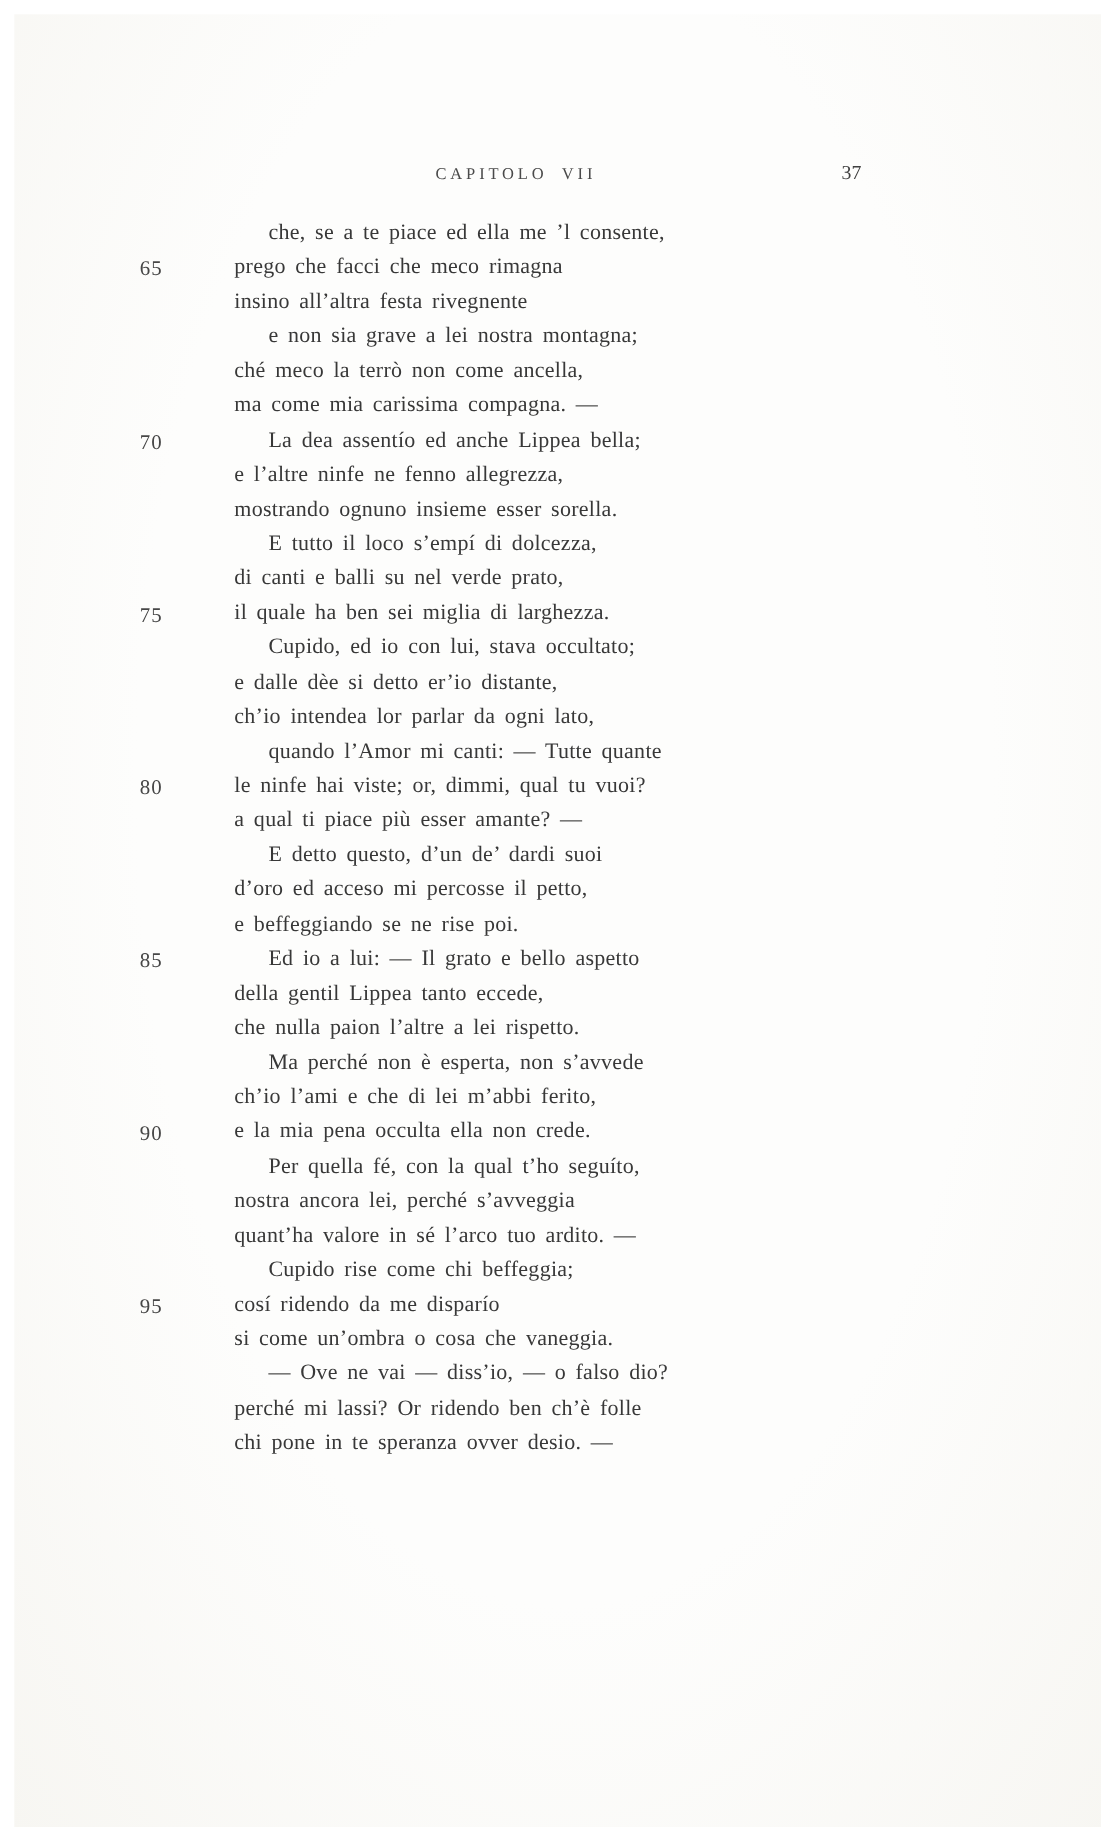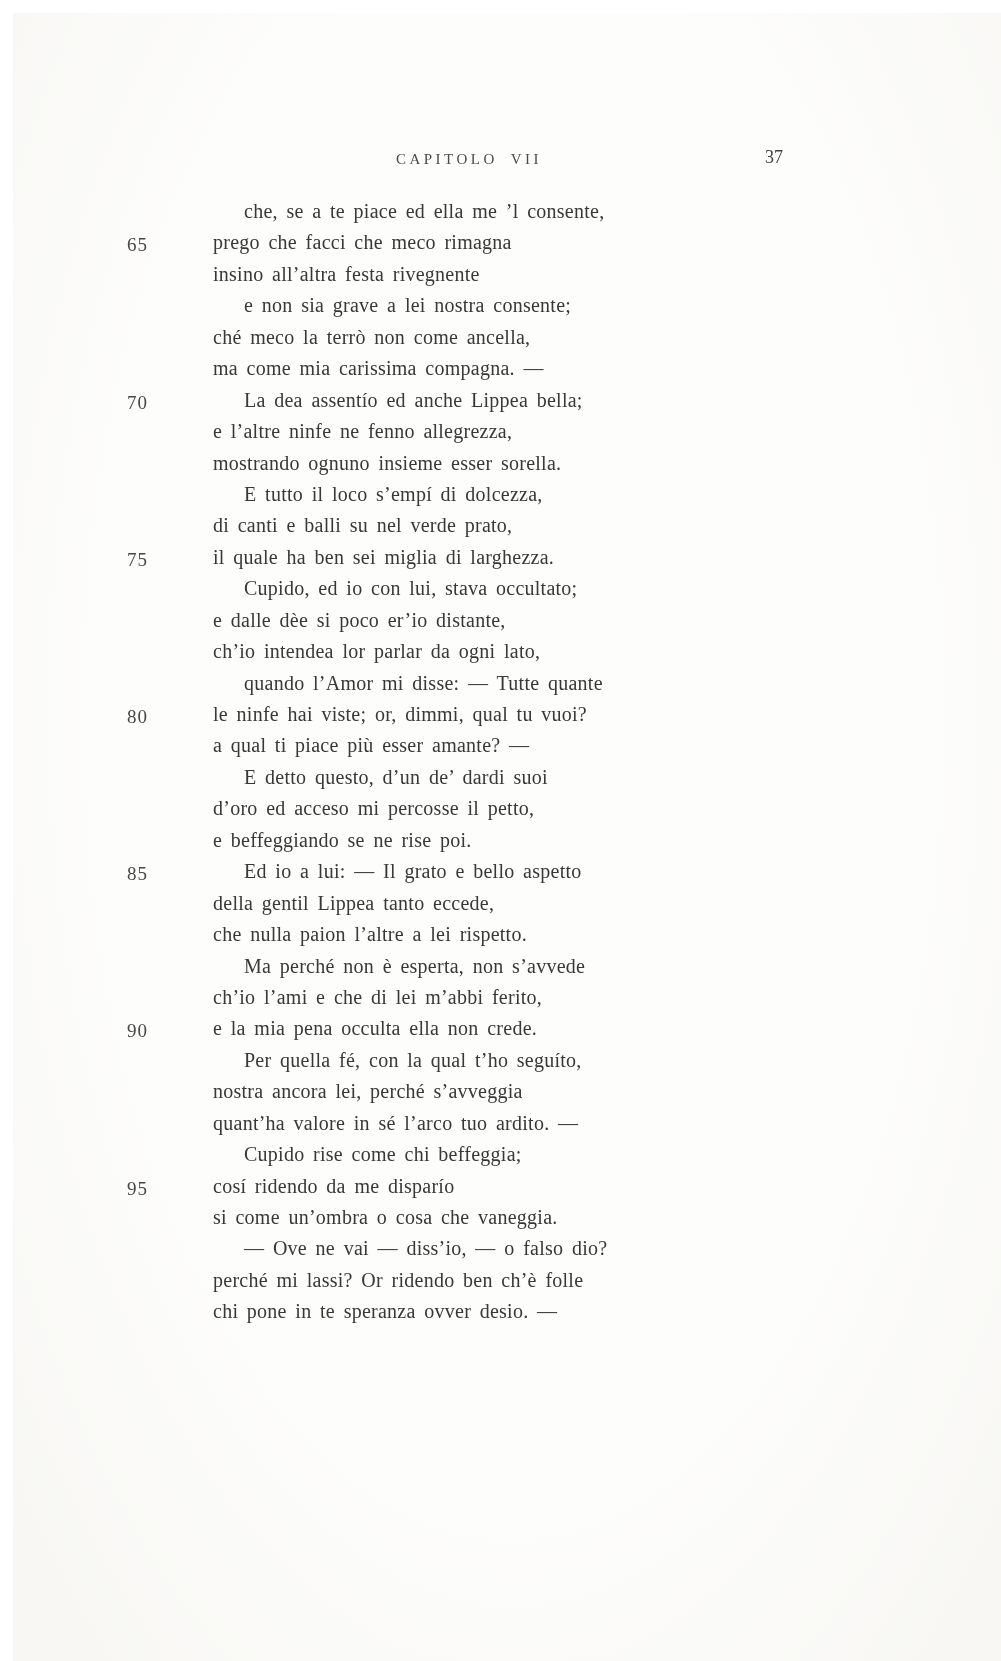--- a/index.html
+++ b/index.html
@@ -85,21 +85,21 @@
     <span class="ltext">prego che facci che meco rimagna</span>
   </div>
 
   <div class="line">
     <span class="lnum"></span>
     <span class="ltext">insino all’altra festa rivegnente</span>
   </div>
 
   <div class="line indent">
     <span class="lnum"></span>
-    <span class="ltext">e non sia grave a lei nostra consente;</span>
+    <span class="ltext">e non sia grave a lei nostra montagna;</span>
   </div>
 
   <div class="line">
     <span class="lnum"></span>
     <span class="ltext">ché meco la terrò non come ancella,</span>
   </div>
 
   <div class="line">
     <span class="lnum"></span>
     <span class="ltext">ma come mia carissima compagna. —</span>
@@ -135,31 +135,31 @@
     <span class="ltext">il quale ha ben sei miglia di larghezza.</span>
   </div>
 
   <div class="line indent">
     <span class="lnum"></span>
     <span class="ltext">Cupido, ed io con lui, stava occultato;</span>
   </div>
 
   <div class="line">
     <span class="lnum"></span>
-    <span class="ltext">e dalle dèe si poco er’io distante,</span>
+    <span class="ltext">e dalle dèe si detto er’io distante,</span>
   </div>
 
   <div class="line">
     <span class="lnum"></span>
     <span class="ltext">ch’io intendea lor parlar da ogni lato,</span>
   </div>
 
   <div class="line indent">
     <span class="lnum"></span>
-    <span class="ltext">quando l’Amor mi disse: — Tutte quante</span>
+    <span class="ltext">quando l’Amor mi canti: — Tutte quante</span>
   </div>
 
   <div class="line">
     <span class="lnum">80</span>
     <span class="ltext">le ninfe hai viste; or, dimmi, qual tu vuoi?</span>
   </div>
 
   <div class="line">
     <span class="lnum"></span>
     <span class="ltext">a qual ti piace più esser amante? —</span>

